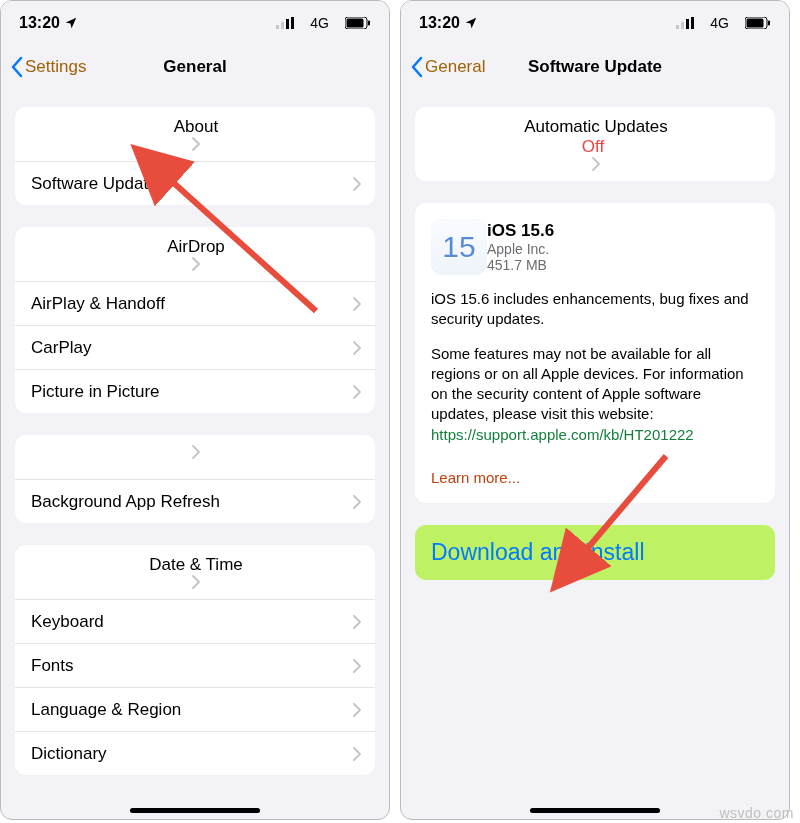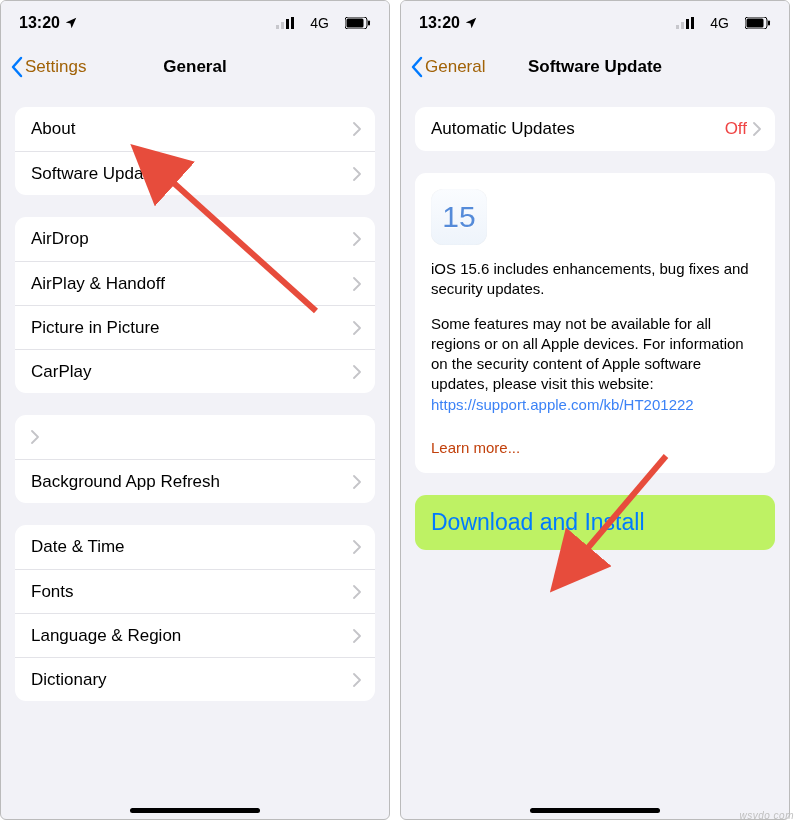--- a/index.html
+++ b/index.html
@@ -1,20 +1,20 @@
 <!DOCTYPE html>
 <html><head>
 <meta charset="utf-8">
 <style>
   * { box-sizing: border-box; margin: 0; padding: 0; font-family: -apple-system, "Helvetica Neue", Helvetica, Arial, sans-serif; }
   body { background: #fff; width: 800px; height: 823px; position: relative; }
   .screens { display: flex; gap: 10px; padding: 0; }
   .phone {
     width: 390px; height: 820px;
-    border: 1px solid #bbb; border-radius: 6px;
+    border: 1px solid #bbb; border-radius: 12px;
     background: #f2f2f7;
     display: flex; flex-direction: column;
     position: relative; overflow: hidden;
   }
   .statusbar {
     height: 44px; padding: 0 18px;
     display: flex; align-items: center; justify-content: space-between;
     background: #f2f2f7;
     font-size: 16px; font-weight: 600;
   }
@@ -34,57 +34,57 @@
   .group {
     background: #fff; border-radius: 11px; margin-top: 22px; overflow: hidden;
   }
   .group:first-child { margin-top: 10px; }
   .row {
     display: flex; align-items: center; min-height: 44px;
     padding: 10px 14px 10px 16px;
     border-top: 0.5px solid #e3e3e8;
     font-size: 17px; color: #000; cursor: pointer;
   }
-  .row:first-child { border-top: none; }
+  .row:first-child { border-top: none; flex-direction: column; }
   .row-label { flex: 1; }
   .row-value { color: #ef4444; font-size: 17px; margin-right: 6px; }
   .chevron { color: #c4c4c8; }
   .chevron svg { width: 8px; height: 14px; display: block; }
   .update-card { background: #fff; border-radius: 11px; margin-top: 22px; padding: 16px; }
   .update-head { display: flex; margin-bottom: 14px; }
   .icon15 {
     width: 56px; height: 56px; border-radius: 12px;
     background: linear-gradient(180deg,#fafcff 0%,#eef4fb 100%);
     display: flex; align-items: center; justify-content: center;
     font-size: 30px; font-weight: 300; color: #558bd9;
     box-shadow: inset 0 0 1px rgba(0,0,0,.1);
     text-shadow: 0 1px 1px rgba(255,255,255,.8);
   }
   .update-meta { display: flex; flex-direction: column; justify-content: center; }
   .update-title { font-size: 17px; font-weight: 600; }
   .update-sub { font-size: 14px; color: #6d6d72; }
   .update-body p { font-size: 15px; line-height: 1.35; margin-bottom: 14px; }
-  .link { color: #3b82f6; word-break: break-all; text-decoration: none; }
+  .link { color: #15803d; word-break: break-all; text-decoration: none; }
   .learn { color: #c2410c; font-size: 15px; margin-top: 10px; display: inline-block; cursor: pointer; }
   .action-card {
     background: #bef264; border-radius: 11px; margin-top: 22px;
     padding: 14px 16px; color: #007aff; font-size: 23px; cursor: pointer;
   }
   .home-indicator {
     position: absolute; bottom: 6px; left: 50%; transform: translateX(-50%);
     width: 130px; height: 5px; background: #000; border-radius: 3px;
   }
   .signal svg, .battery svg, .loc svg { display: block; }
   .arrow-annotation {
     position: absolute; pointer-events: none;
   }
   .arrow-annotation svg { overflow: visible; }
   .watermark {
     position: absolute; right: 6px; bottom: 2px;
-    font-size: 10px; color: #c0c0c0; letter-spacing: .5px; font-style: italic;
+    font-size: 14px; color: #c0c0c0; letter-spacing: .5px;
   }
 </style>
 </head>
 <body>
 
 <div class="screens">
 
   <div class="phone">
     <div class="statusbar">
       <div class="status-left">
@@ -156,35 +156,35 @@
         </div>
         <div class="row">
           <span class="row-label">AirPlay &amp; Handoff</span>
           <span class="chevron">
               <svg viewBox="0 0 8 14">
                 <path d="M1 1 L7 7 L1 13" stroke="currentColor" stroke-width="1.8" fill="none" stroke-linecap="round" stroke-linejoin="round"></path>
               </svg>
             </span>
         </div>
         <div class="row">
+          <span class="row-label">CarPlay</span>
+          <span class="chevron">
+              <svg viewBox="0 0 8 14">
+                <path d="M1 1 L7 7 L1 13" stroke="currentColor" stroke-width="1.8" fill="none" stroke-linecap="round" stroke-linejoin="round"></path>
+              </svg>
+            </span>
+        </div>
+        <div class="row">
           <span class="row-label">Picture in Picture</span>
           <span class="chevron">
               <svg viewBox="0 0 8 14">
                 <path d="M1 1 L7 7 L1 13" stroke="currentColor" stroke-width="1.8" fill="none" stroke-linecap="round" stroke-linejoin="round"></path>
               </svg>
             </span>
         </div>
-        <div class="row">
-          <span class="row-label">CarPlay</span>
-          <span class="chevron">
-              <svg viewBox="0 0 8 14">
-                <path d="M1 1 L7 7 L1 13" stroke="currentColor" stroke-width="1.8" fill="none" stroke-linecap="round" stroke-linejoin="round"></path>
-              </svg>
-            </span>
-        </div>
       </div>
 
       <div class="group">
         <div class="row">
           <span class="chevron">
               <svg viewBox="0 0 8 14">
                 <path d="M1 1 L7 7 L1 13" stroke="currentColor" stroke-width="1.8" fill="none" stroke-linecap="round" stroke-linejoin="round"></path>
               </svg>
             </span>
         </div>
@@ -194,20 +194,28 @@
               <svg viewBox="0 0 8 14">
                 <path d="M1 1 L7 7 L1 13" stroke="currentColor" stroke-width="1.8" fill="none" stroke-linecap="round" stroke-linejoin="round"></path>
               </svg>
             </span>
         </div>
       </div>
 
       <div class="group">
         <div class="row">
           <span class="row-label">Date &amp; Time</span>
+          <span class="chevron">
+              <svg viewBox="0 0 8 14">
+                <path d="M1 1 L7 7 L1 13" stroke="currentColor" stroke-width="1.8" fill="none" stroke-linecap="round" stroke-linejoin="round"></path>
+              </svg>
+            </span>
+        </div>
+        <div class="row">
+          <span class="row-label">Keyboard</span>
           <span class="chevron">
               <svg viewBox="0 0 8 14">
                 <path d="M1 1 L7 7 L1 13" stroke="currentColor" stroke-width="1.8" fill="none" stroke-linecap="round" stroke-linejoin="round"></path>
               </svg>
             </span>
         </div>
         <div class="row">
           <span class="row-label">Fonts</span>
           <span class="chevron">
               <svg viewBox="0 0 8 14">
@@ -297,20 +305,25 @@
               <svg viewBox="0 0 8 14">
                 <path d="M1 1 L7 7 L1 13" stroke="currentColor" stroke-width="1.8" fill="none" stroke-linecap="round" stroke-linejoin="round"></path>
               </svg>
             </span>
         </div>
       </div>
 
       <div class="update-card">
         <div class="update-head">
           <div class="icon15">15</div>
+          <div class="update-meta">
+            <div class="update-title">iOS 15.6</div>
+            <div class="update-sub">Apple Inc.</div>
+            <div class="update-sub">451.7 MB</div>
+          </div>
         </div>
         <div class="update-body">
           <p>iOS 15.6 includes enhancements, bug fixes and security updates.</p>
           <p>
             <span>Some features may not be available for all regions or on all Apple devices. For information on the security content of Apple software updates, please visit this website:</span><br>
             <a class="link">https://support.apple.com/kb/HT201222</a>
           </p>
         </div>
         <span class="learn">Learn more...</span>
       </div>

